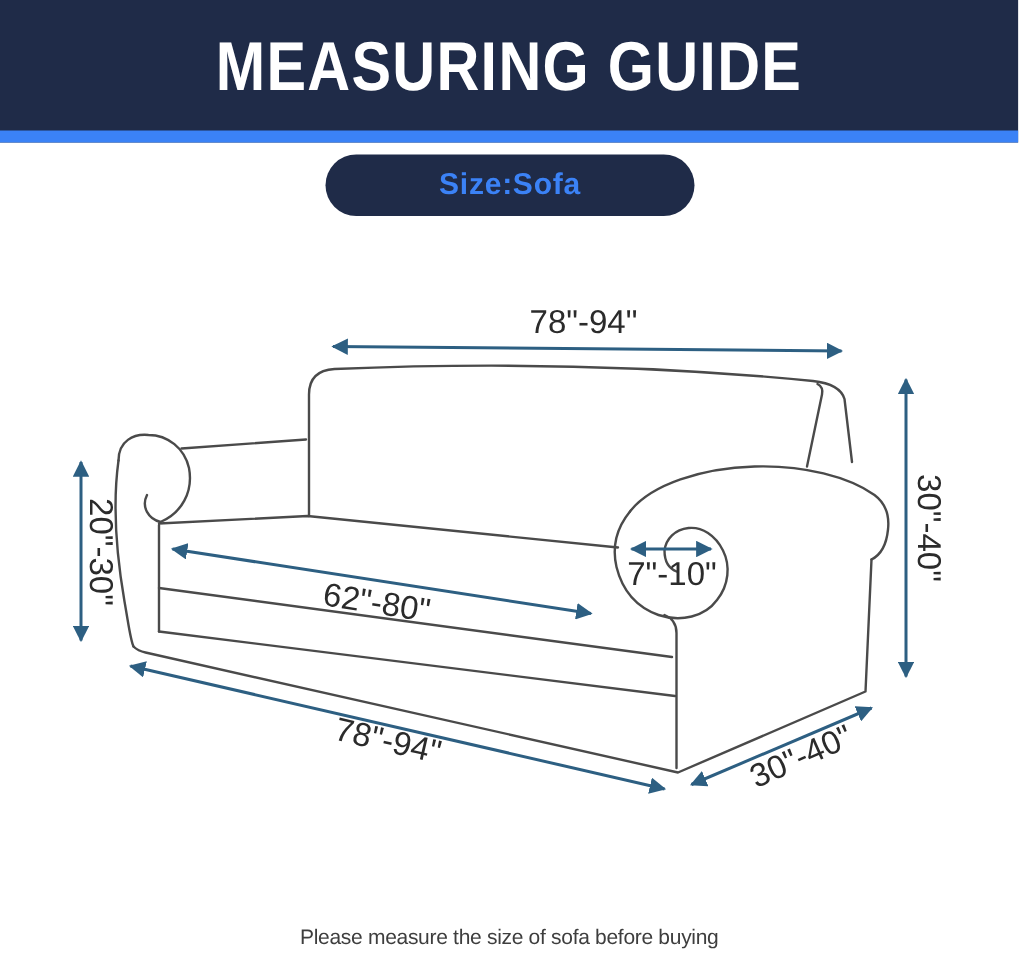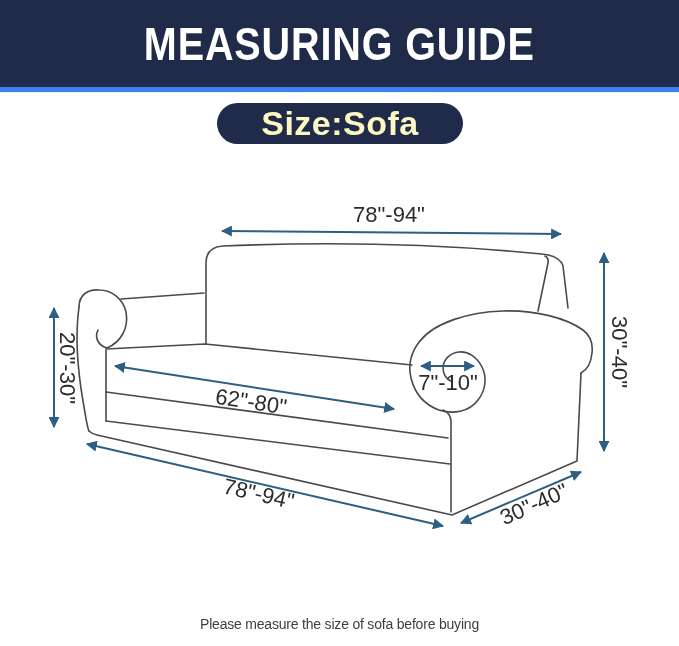--- a/index.html
+++ b/index.html
@@ -2,32 +2,32 @@
 <html><head>
 <meta charset="utf-8">
 <style>
   html,body{margin:0;padding:0;background:#ffffff;}
   .stage{
     position:relative;width:679px;height:646px;background:#ffffff;overflow:hidden;
     font-family:"Liberation Sans",sans-serif;
   }
   .header{
     position:absolute;top:0;left:0;width:679px;height:87px;
-    background:#1f2b48;border-bottom:5px solid #3b82f6;
+    background:#1f2b48;border-bottom:8px solid #3b82f6;
     display:flex;align-items:center;justify-content:center;
   }
   .header h1{
     margin:0;color:#ffffff;font-size:46px;font-weight:700;letter-spacing:1px;
     transform:scaleX(.86);white-space:nowrap;
   }
   .size-pill{
     position:absolute;left:217px;top:103px;width:246px;height:41px;
-    background:#1f2b48;border-radius:21px;color:#fef9c3;
+    background:#1f2b48;border-radius:21px;color:#3b82f6;
     display:flex;align-items:center;justify-content:center;
-    font-size:34px;font-weight:700;letter-spacing:.5px;
+    font-size:20px;font-weight:700;letter-spacing:.5px;
   }
   .diagram{position:absolute;left:0;top:0;width:679px;height:646px;}
   .outline{fill:none;stroke:#4a4a4a;stroke-width:1.6;stroke-linecap:round;stroke-linejoin:round;}
   .dim{stroke:#2d5f82;stroke-width:2;fill:none;}
   .dimlabel{fill:#2b2b2b;font-size:22px;font-family:"Liberation Sans",sans-serif;}
   .footer-note{
     position:absolute;left:0;top:616px;width:679px;text-align:center;
     font-size:14px;color:#3e3e3e;letter-spacing:-.2px;
   }
 </style>

